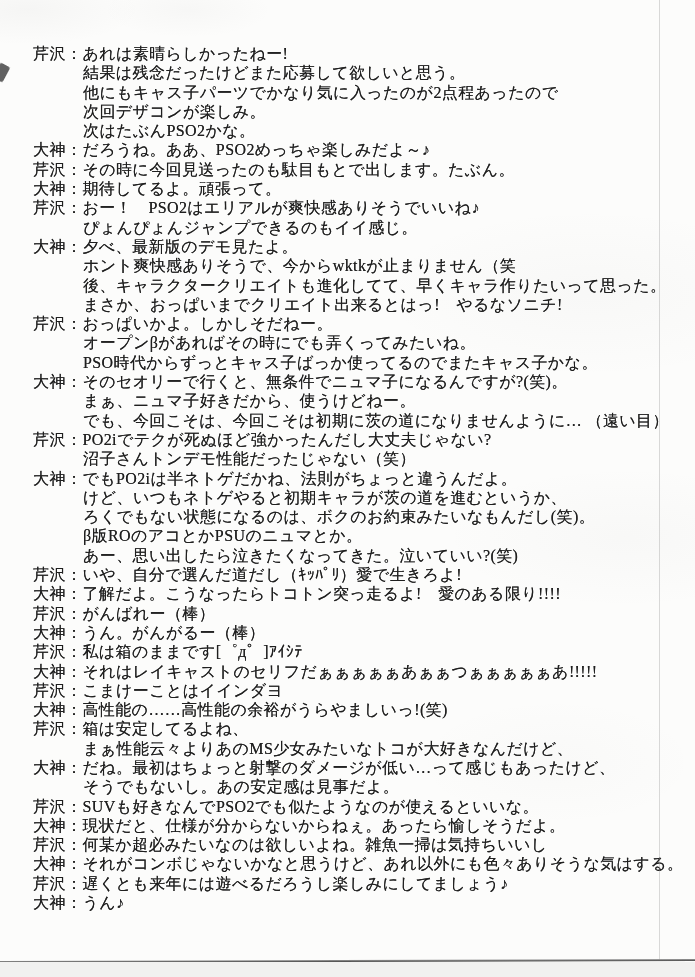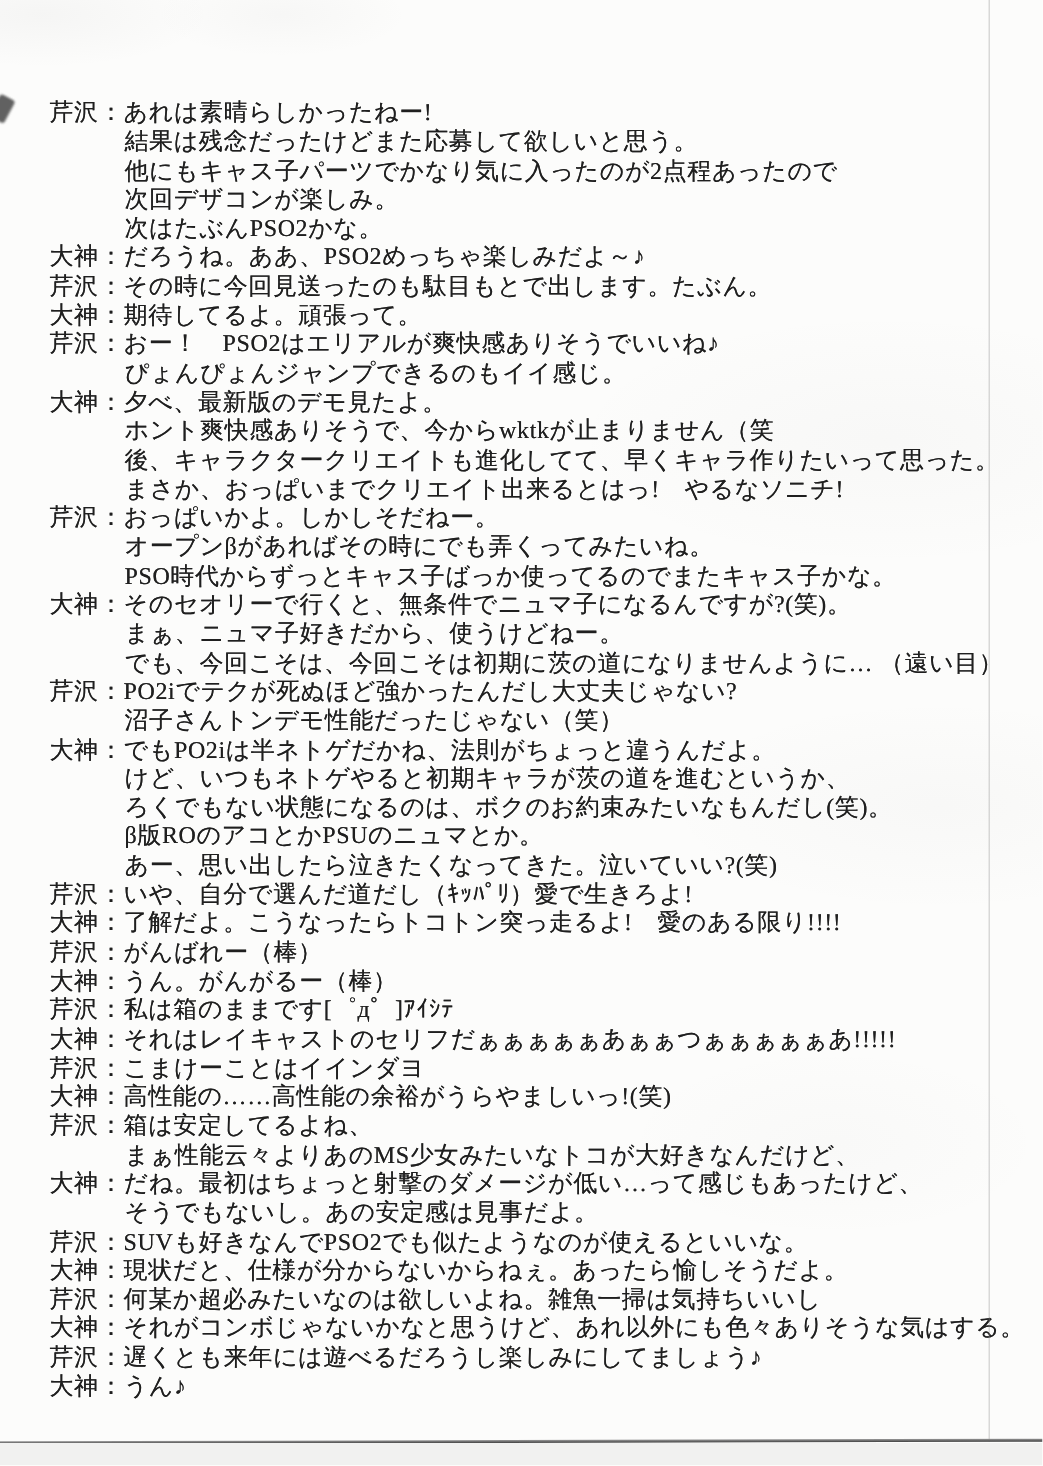--- a/index.html
+++ b/index.html
@@ -15,21 +15,21 @@
     background-color: #fcfcfb;
     background-image:
       radial-gradient(ellipse 160px 50px at 4% 1%, rgba(120,120,120,0.05), transparent 70%),
       radial-gradient(ellipse 120px 40px at 27% 1%, rgba(120,120,120,0.04), transparent 70%),
       radial-gradient(ellipse 300px 120px at 85% 30%, rgba(120,120,120,0.03), transparent 70%),
       radial-gradient(ellipse 260px 100px at 90% 55%, rgba(120,120,120,0.03), transparent 70%),
       radial-gradient(ellipse 200px 90px at 80% 78%, rgba(120,120,120,0.025), transparent 70%);
   }
   .text-block {
     position: absolute;
-    left: 33px; top: 66px;
+    left: 33px; top: 44px;
     width: 640px;
     font-size: 16px;
     line-height: 19.3px;
     letter-spacing: 0.4px;
     color: #1f1f1f;
     text-shadow: 0 0 0.4px rgba(40,40,40,0.85);
     white-space: pre;
   }
   .line { height: 19.3px; }
   .line.cont { padding-left: 50px; }

